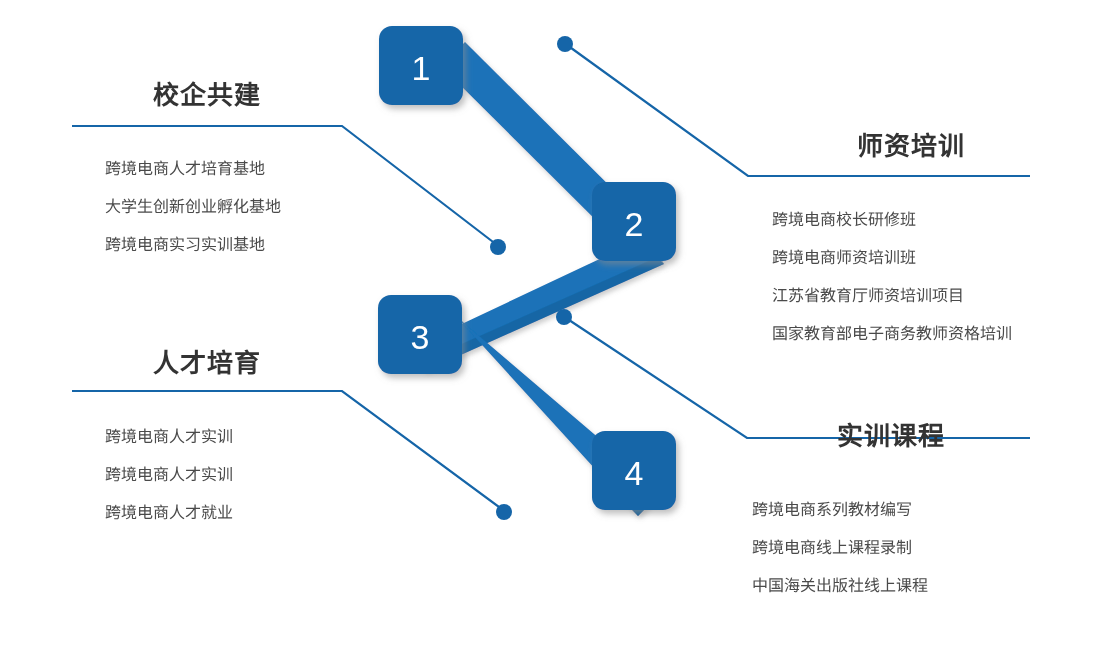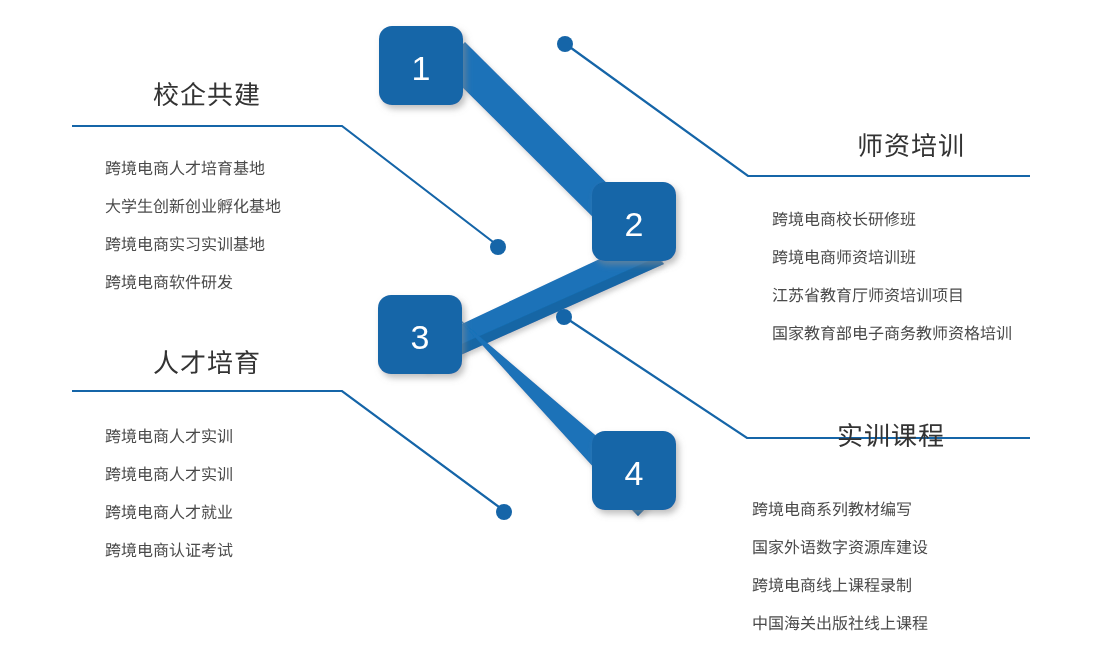--- a/index.html
+++ b/index.html
@@ -24,21 +24,21 @@
     top: 0;
     width: 1100px;
     height: 663px;
   }
   .panel {
     position: absolute;
     box-sizing: border-box;
   }
   .panel-heading {
     font-size: 26px;
-    font-weight: normal;
+    font-weight: bold;
     color: #333333;
     letter-spacing: 1px;
     white-space: nowrap;
     line-height: 1;
   }
   .panel-list {
     list-style: none;
     margin: 0;
     padding: 0;
   }
@@ -153,47 +153,44 @@
       <circle cx="564" cy="317" r="8" fill="#1565A8"></circle>
     </g>
   </svg>
 
   <div class="panel panel-left" id="panel-school-enterprise">
     <div class="panel-heading">校企共建</div>
     <ul class="panel-list">
       <li>跨境电商人才培育基地</li>
       <li>大学生创新创业孵化基地</li>
       <li>跨境电商实习实训基地</li>
-      <li>跨境电商软件研发</li>
     </ul>
   </div>
 
   <div class="panel panel-left" id="panel-talent-cultivation">
     <div class="panel-heading">人才培育</div>
     <ul class="panel-list">
       <li>跨境电商人才实训</li>
       <li>跨境电商人才实训</li>
       <li>跨境电商人才就业</li>
-      <li>跨境电商认证考试</li>
     </ul>
   </div>
 
   <div class="panel panel-right" id="panel-teacher-training">
     <div class="panel-heading">师资培训</div>
     <ul class="panel-list">
       <li>跨境电商校长研修班</li>
       <li>跨境电商师资培训班</li>
       <li>江苏省教育厅师资培训项目</li>
       <li>国家教育部电子商务教师资格培训</li>
     </ul>
   </div>
 
   <div class="panel panel-right" id="panel-training-course">
     <div class="panel-heading">实训课程</div>
     <ul class="panel-list">
       <li>跨境电商系列教材编写</li>
-      <li>国家外语数字资源库建设</li>
       <li>跨境电商线上课程录制</li>
       <li>中国海关出版社线上课程</li>
     </ul>
   </div>
 
 </div>
 
 </body></html>

